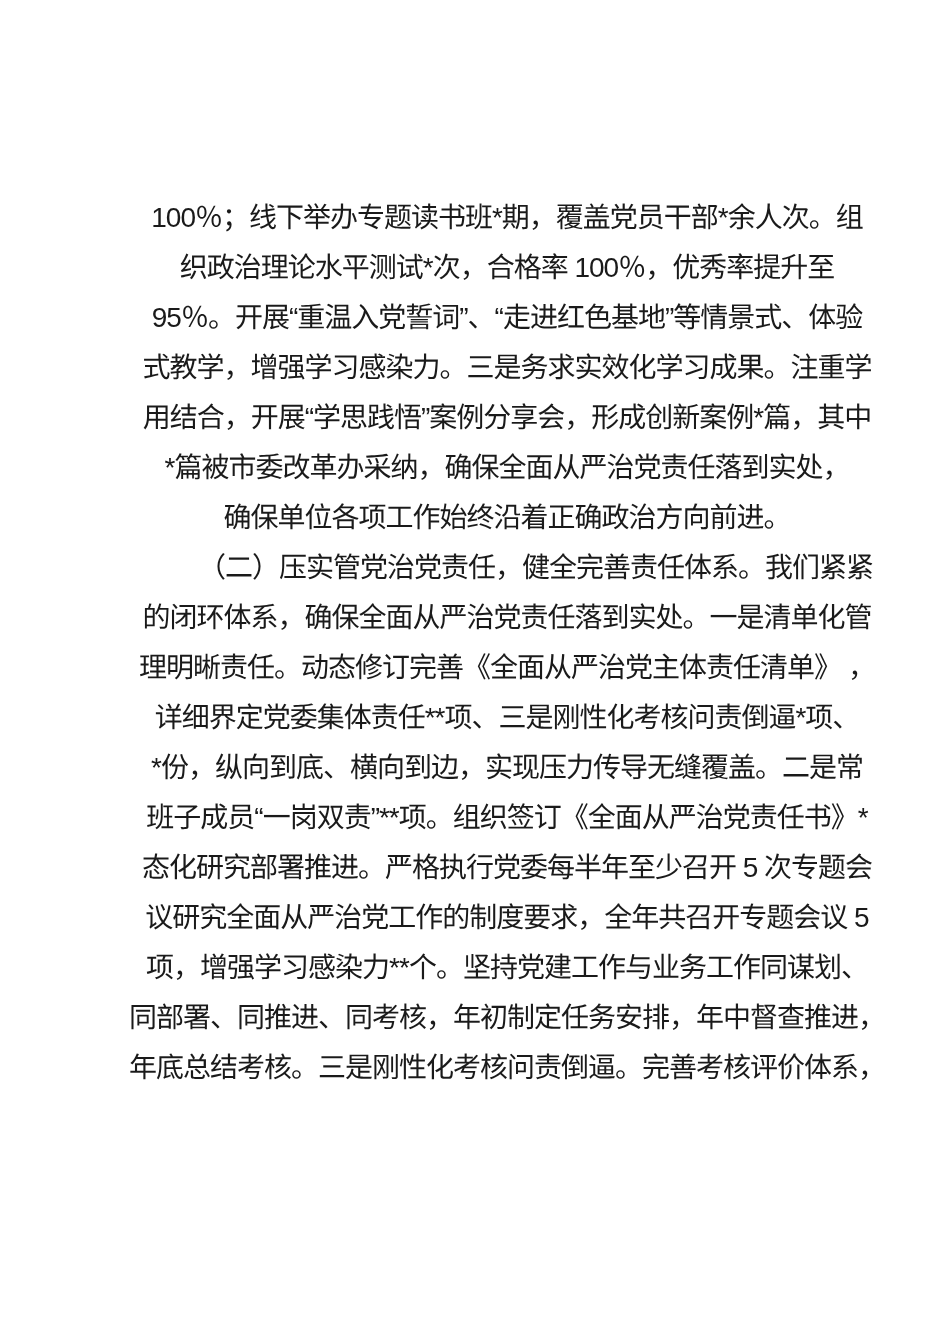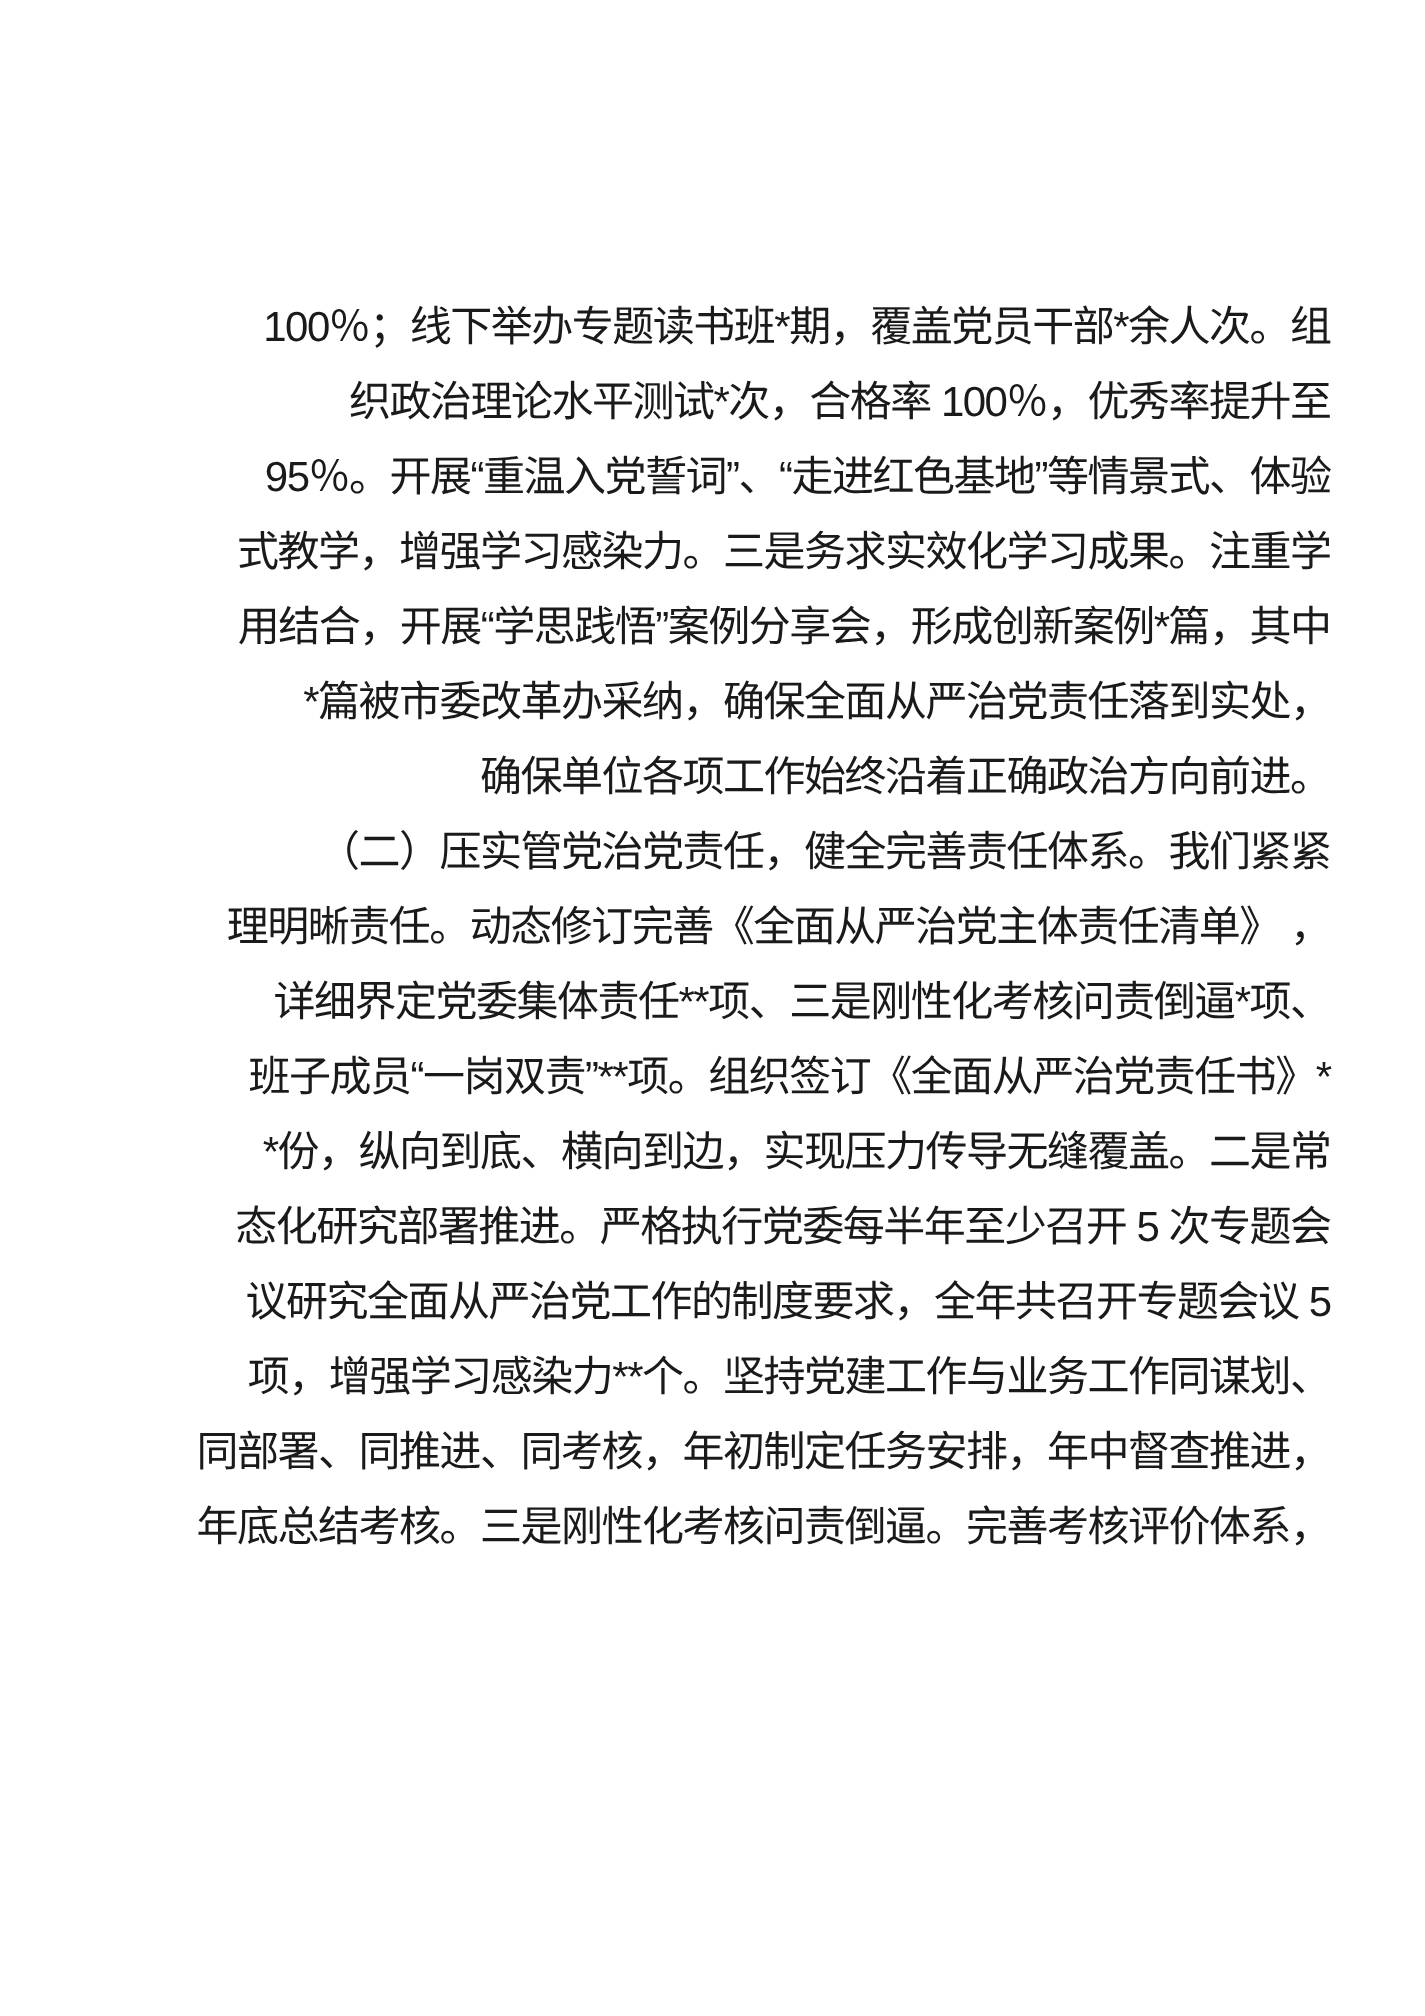--- a/index.html
+++ b/index.html
@@ -26,21 +26,21 @@
     padding: 0;
   }
   .line {
     height: 50px;
     line-height: 50px;
     font-size: 28px;
     letter-spacing: -1px;
     white-space: pre;
     color: #1a1a1a;
     font-weight: 400;
-    text-align: right;
+    text-align: center;
   }
   .line.indent {
     padding-left: 57px;
   }
 </style>
 </head>
 <body>
 
 <div class="page">
   <div class="textblock" style="color: rgb(26, 26, 26);">
@@ -48,24 +48,25 @@
         <div class="line">100％；线下举办专题读书班*期，覆盖党员干部*余人次。组</div>
         <div class="line">织政治理论水平测试*次，合格率 100％，优秀率提升至</div>
         <div class="line">95％。开展“重温入党誓词”、“走进红色基地”等情景式、体验</div>
         <div class="line">式教学，增强学习感染力。三是务求实效化学习成果。注重学</div>
         <div class="line">用结合，开展“学思践悟”案例分享会，形成创新案例*篇，其中</div>
         <div class="line">*篇被市委改革办采纳，确保全面从严治党责任落到实处，</div>
         <div class="line">确保单位各项工作始终沿着正确政治方向前进。</div>
       </div>
       <div class="para">
         <div class="line indent">（二）压实管党治党责任，健全完善责任体系。我们紧紧</div>
+        <div class="line">的闭环体系，确保全面从严治党责任落到实处。一是清单化管</div>
         <div class="line">理明晰责任。动态修订完善《全面从严治党主体责任清单》 ，</div>
         <div class="line">详细界定党委集体责任**项、三是刚性化考核问责倒逼*项、</div>
+        <div class="line">*份，纵向到底、横向到边，实现压力传导无缝覆盖。二是常</div>
         <div class="line">班子成员“一岗双责”**项。组织签订《全面从严治党责任书》*</div>
-        <div class="line">*份，纵向到底、横向到边，实现压力传导无缝覆盖。二是常</div>
         <div class="line">态化研究部署推进。严格执行党委每半年至少召开 5 次专题会</div>
         <div class="line">议研究全面从严治党工作的制度要求，全年共召开专题会议 5</div>
         <div class="line">项，增强学习感染力**个。坚持党建工作与业务工作同谋划、</div>
         <div class="line">同部署、同推进、同考核，年初制定任务安排，年中督查推进，</div>
         <div class="line">年底总结考核。三是刚性化考核问责倒逼。完善考核评价体系，</div>
       </div>
     </div>
 </div>
 
 </body></html>

